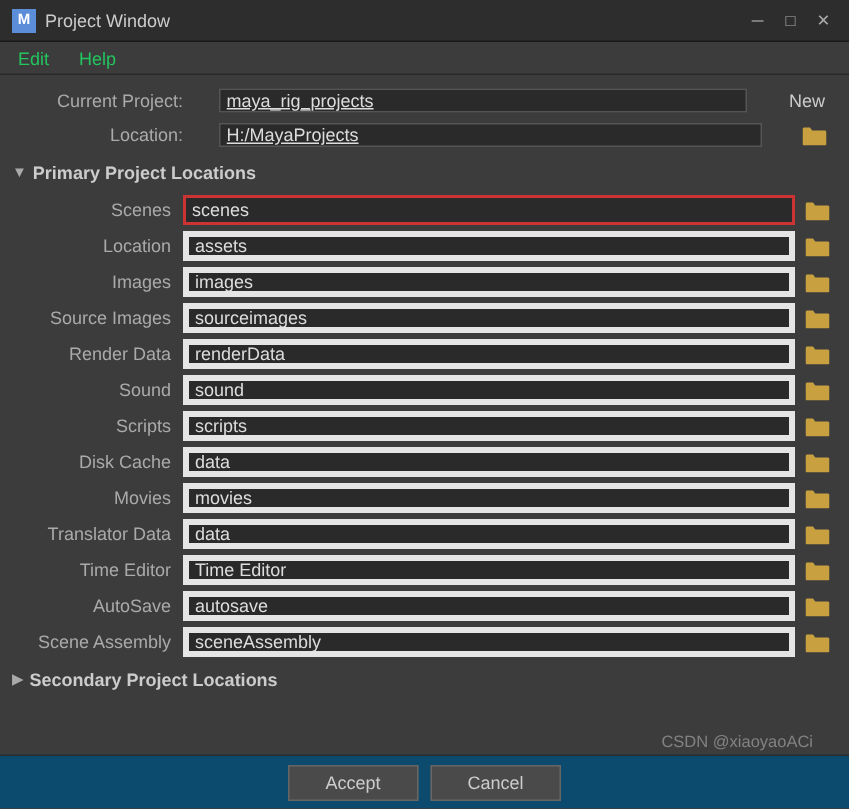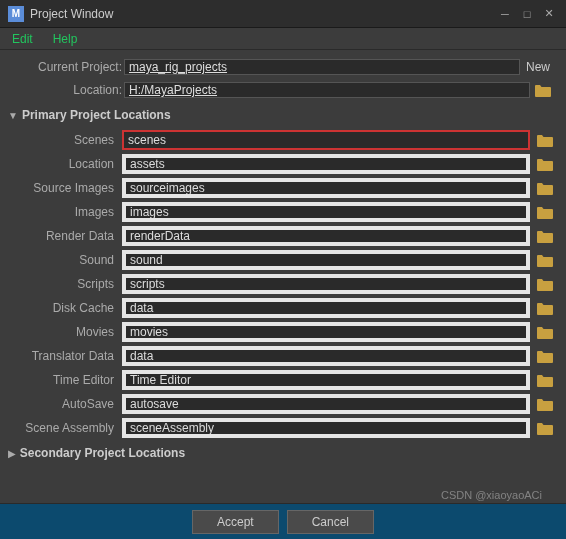--- a/index.html
+++ b/index.html
@@ -88,21 +88,21 @@
     
     .form-area {
       padding: 8px 12px 4px 12px;
       display: flex;
       flex-direction: column;
       gap: 4px;
     }
     .form-row {
       display: flex;
       align-items: center;
-      gap: 2px;
+      gap: 24px;
     }
     .form-label {
       text-align: right;
       width: 110px;
       flex-shrink: 0;
       color: #aaa;
       font-size: 12px;
     }
     .form-input {
       flex: 1;
@@ -305,31 +305,31 @@
           <div class="loc-row">
             <span class="loc-label">Location</span>
             <input type="text" class="loc-input" value="assets" style="">
             <button class="folder-btn">
               <svg width="16" height="13" viewBox="0 0 16 13">
                 <path fill="#c8a040" d="M0 2 Q0 1 1 1 L5 1 L6.5 3 L15 3 Q16 3 16 4 L16 12 Q16 13 15 13 L1 13 Q0 13 0 12 Z"></path>
               </svg>
             </button>
           </div>
           <div class="loc-row">
+            <span class="loc-label">Images</span>
+            <input type="text" class="loc-input" value="images" style="">
+            <button class="folder-btn">
+              <svg width="16" height="13" viewBox="0 0 16 13">
+                <path fill="#c8a040" d="M0 2 Q0 1 1 1 L5 1 L6.5 3 L15 3 Q16 3 16 4 L16 12 Q16 13 15 13 L1 13 Q0 13 0 12 Z"></path>
+              </svg>
+            </button>
+          </div>
+          <div class="loc-row">
             <span class="loc-label">Source Images</span>
             <input type="text" class="loc-input" value="sourceimages" style="">
-            <button class="folder-btn">
-              <svg width="16" height="13" viewBox="0 0 16 13">
-                <path fill="#c8a040" d="M0 2 Q0 1 1 1 L5 1 L6.5 3 L15 3 Q16 3 16 4 L16 12 Q16 13 15 13 L1 13 Q0 13 0 12 Z"></path>
-              </svg>
-            </button>
-          </div>
-          <div class="loc-row">
-            <span class="loc-label">Images</span>
-            <input type="text" class="loc-input" value="images" style="">
             <button class="folder-btn">
               <svg width="16" height="13" viewBox="0 0 16 13">
                 <path fill="#c8a040" d="M0 2 Q0 1 1 1 L5 1 L6.5 3 L15 3 Q16 3 16 4 L16 12 Q16 13 15 13 L1 13 Q0 13 0 12 Z"></path>
               </svg>
             </button>
           </div>
           <div class="loc-row">
             <span class="loc-label">Render Data</span>
             <input type="text" class="loc-input" value="renderData" style="">
             <button class="folder-btn">

